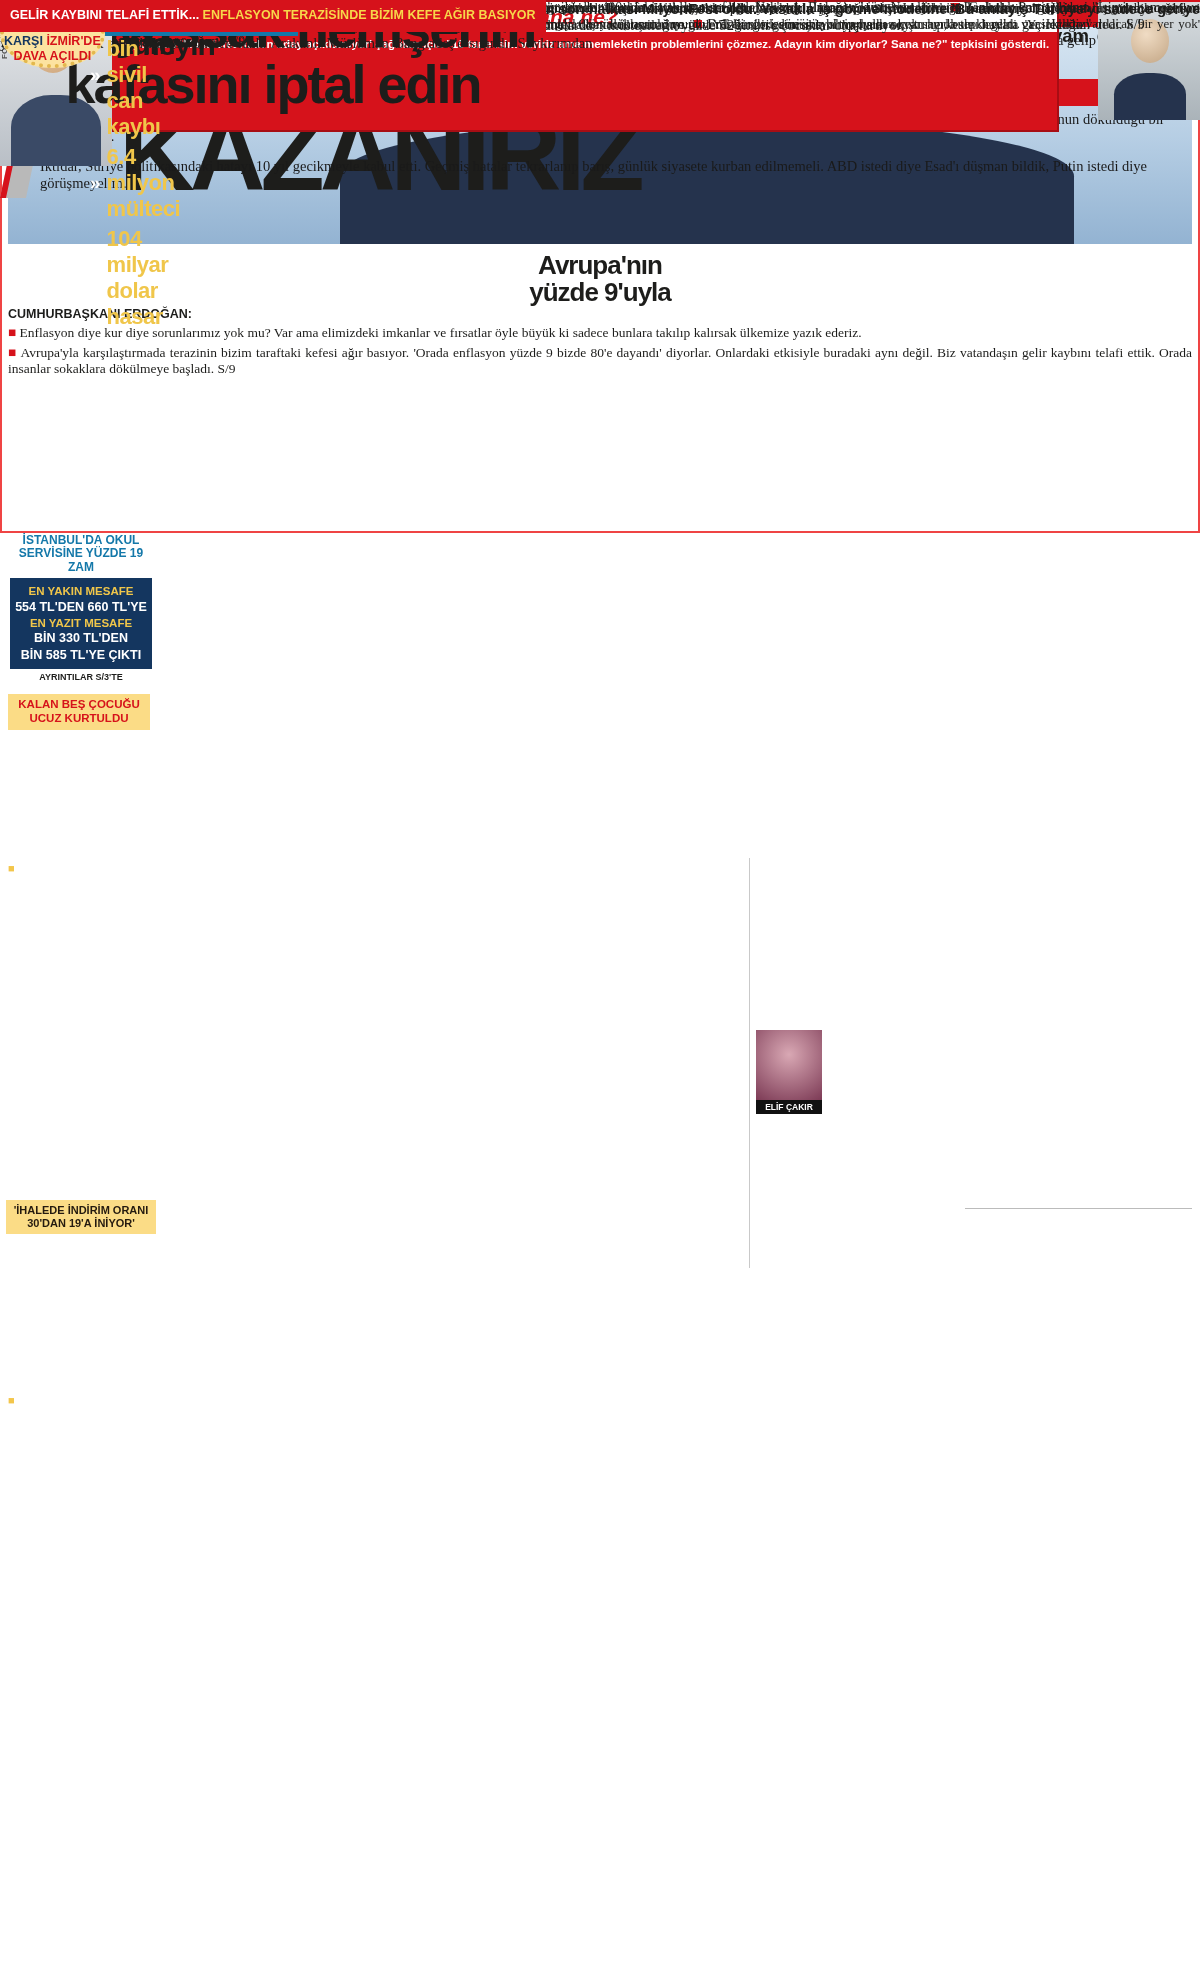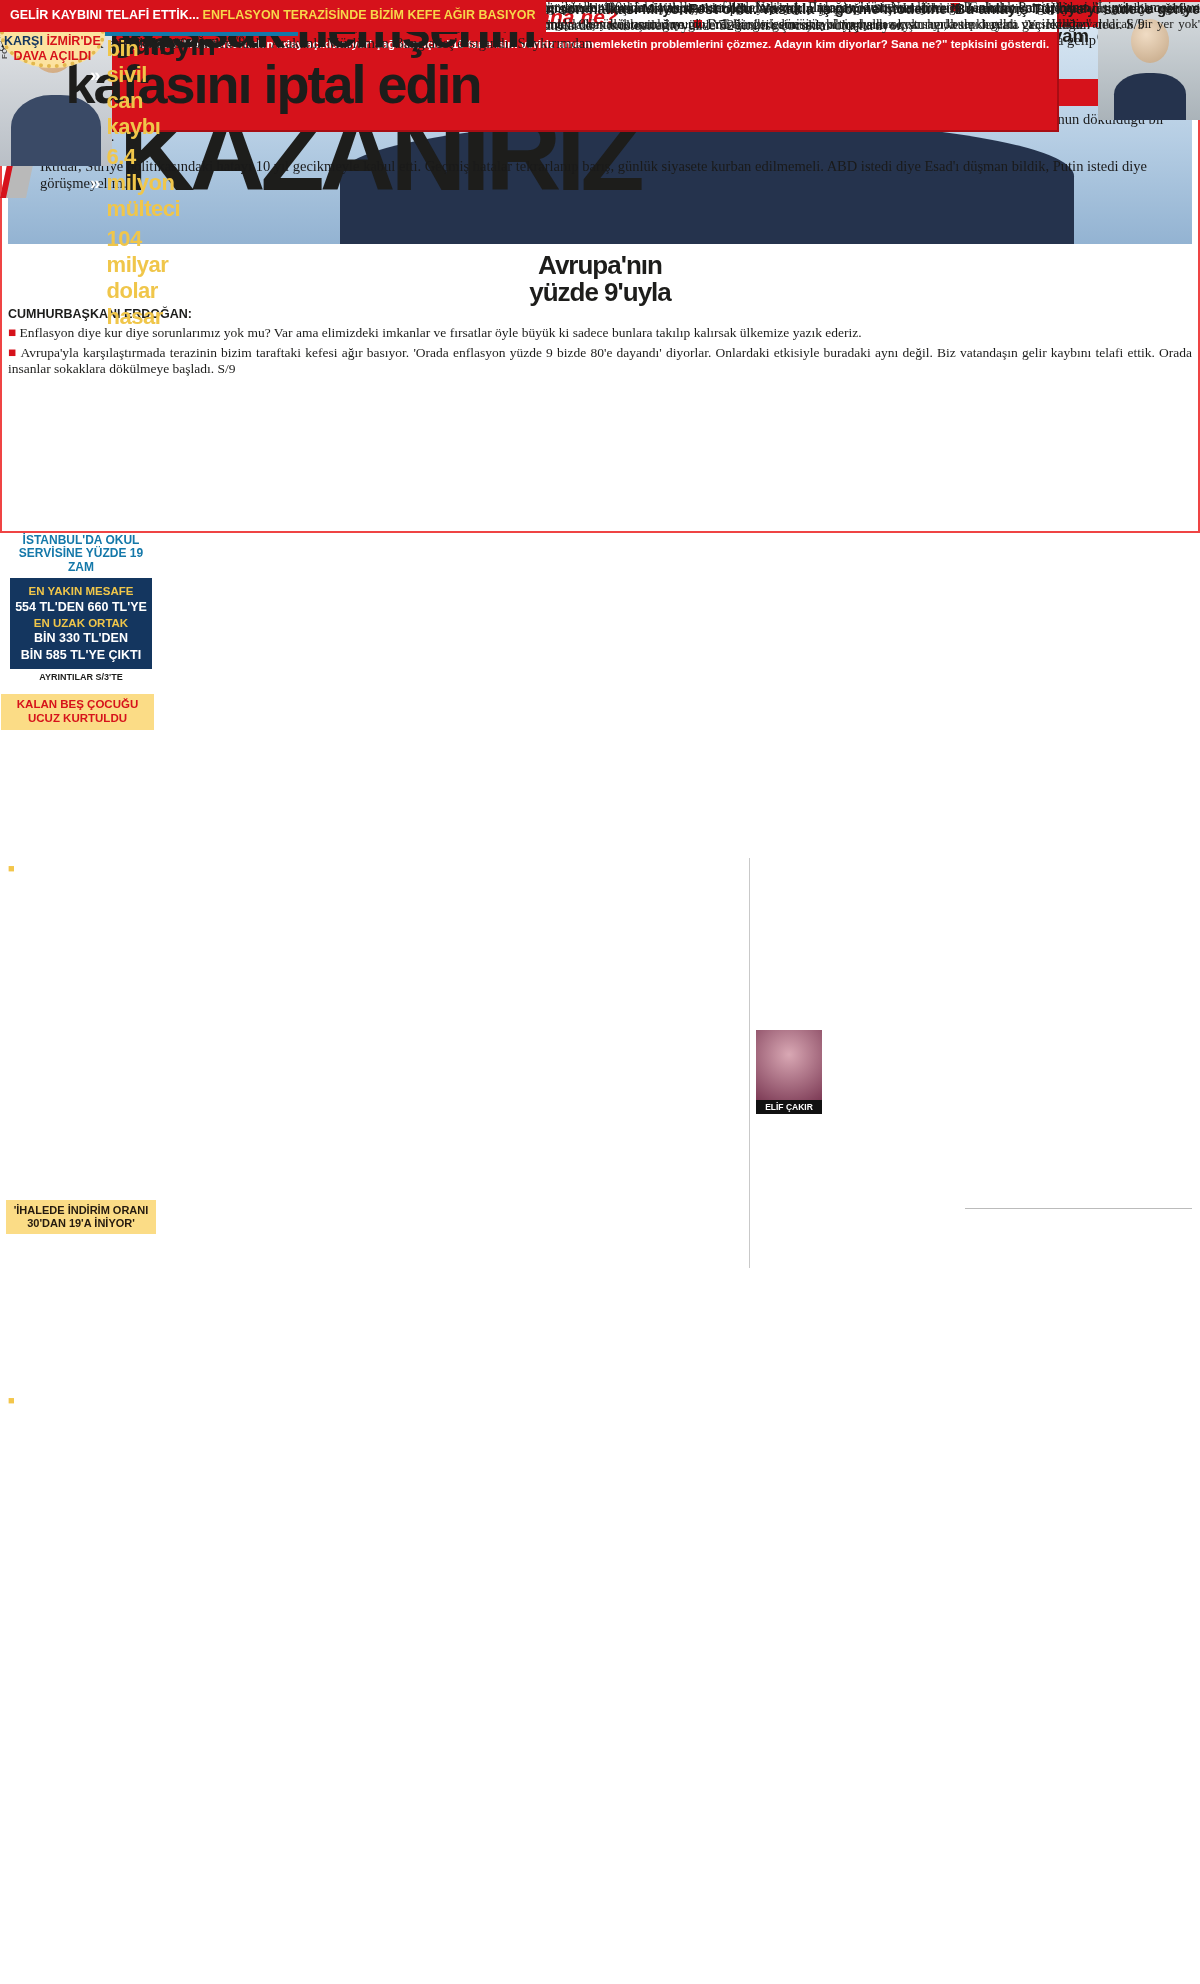--- a/index.html
+++ b/index.html
@@ -213,28 +213,28 @@
       <div class="crash-truck"></div>
     </div>
     <div class="lc lc-body clip yb" style="left:8px;top:274px;width:146px;height:250px">Mardin'in Derik ilçesinde meydana gelen ve 20 kişinin hayatını kaybettiği facianın ardından tek şeritli yolda TIR yoğunluğu olduğu dile getirilmişti. Bölgenin ağır tonajlı araç trafiğini kaldırmayacağı belirtilip 'çevre yolu zorunluluk' çağrıları yapıldı. CHP'li Özkan Yalım da dört yıl önce projesi hazırlanan Derik-Mazıdağı çevre yolunun rafta kaldığını kaydetti. Yalım "Bu proje hayata geçirilseydi 20 vatandaşımız da hayatta kalırdı" tepkisini gösterdi.S/3</div>
 
     <div class="lc okul-box" style="left:6px;top:530px;width:150px">
       <div class="okul-title pre">İSTANBUL'DA OKUL
 SERVİSİNE YÜZDE 19 ZAM</div>
       <div class="okul-navy">
         <div class="y">EN YAKIN MESAFE</div>
         <div class="w">554 TL'DEN 660 TL'YE</div>
-        <div class="y">EN UZAK ORTAK</div>
+        <div class="y">EN YAZIT MESAFE</div>
         <div class="w">BİN 330 TL'DEN</div>
         <div class="w">BİN 585 TL'YE ÇIKTI</div>
       </div>
       <div class="okul-note">AYRINTILAR S/3'TE</div>
     </div>
 
-    <div class="lc lc-kicker pre" style="left:1px;top:694px;width:153px;height:36px">KALAN BEŞ ÇOCUĞU
+    <div class="lc lc-kicker pre" style="left:8px;top:694px;width:142px;height:36px">KALAN BEŞ ÇOCUĞU
 UCUZ KURTULDU</div>
     <div class="lc lc-headline pre" style="left:2px;top:740px;width:158px;font-size:27px;line-height:1.04">Canavar
 eşiyle üç
 kızını uykuda
 infaz etti</div>
     <div class="lc lc-body clip yb" style="left:8px;top:862px;width:146px;height:286px">Şırnak'ta akıl almaz vahşet... İdil ilçesinde yaşayan Hasan Karaaslan (40), evde uyudukları sırada eşi Leyla ile kızları Derya (17), Melek (16) ve Şerife'yi (13) pompalı tüfekle başlarından vurarak öldürdü. Katliamın ardından teslim olan caninin ifadesinde "Sesler duydum. Beni öldüreceklerini düşündüm" dediği öğrenildi. Öte yandan saldırganın, yandaki evin bahçesinde uyuyan iki çocuğunu da öldürmeye çalıştığı ancak komşuları görünce vazgeçtiği, üç çocuğunun ise şehir dışında olduğu ortaya çıktı. S/3</div>
 
     <div class="lc lc-kicker pre" style="left:6px;top:1200px;width:150px;height:34px;color:#241a0f;font-size:11px">'İHALEDE İNDİRİM ORANI
 30'DAN 19'A İNİYOR'</div>
     <div class="lc lc-headline pre" style="left:2px;top:1242px;width:158px;font-size:33px;line-height:1.05">Milletin

